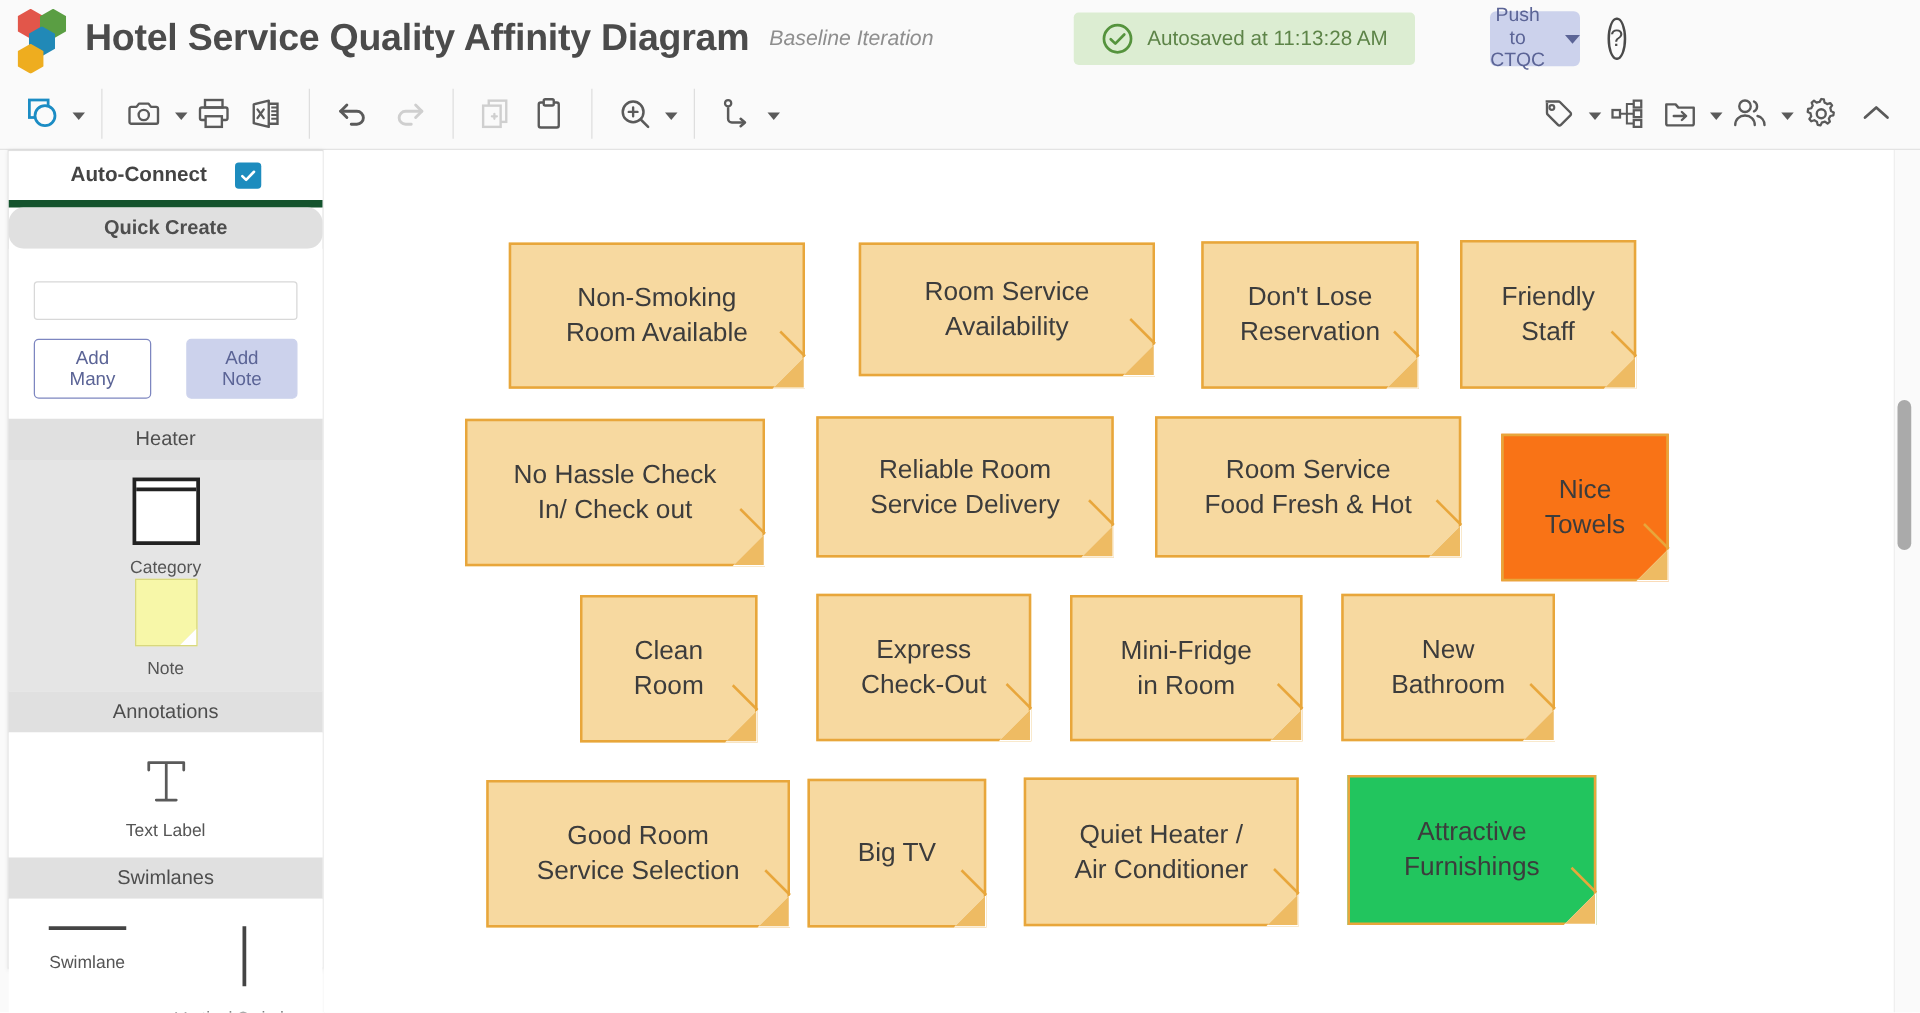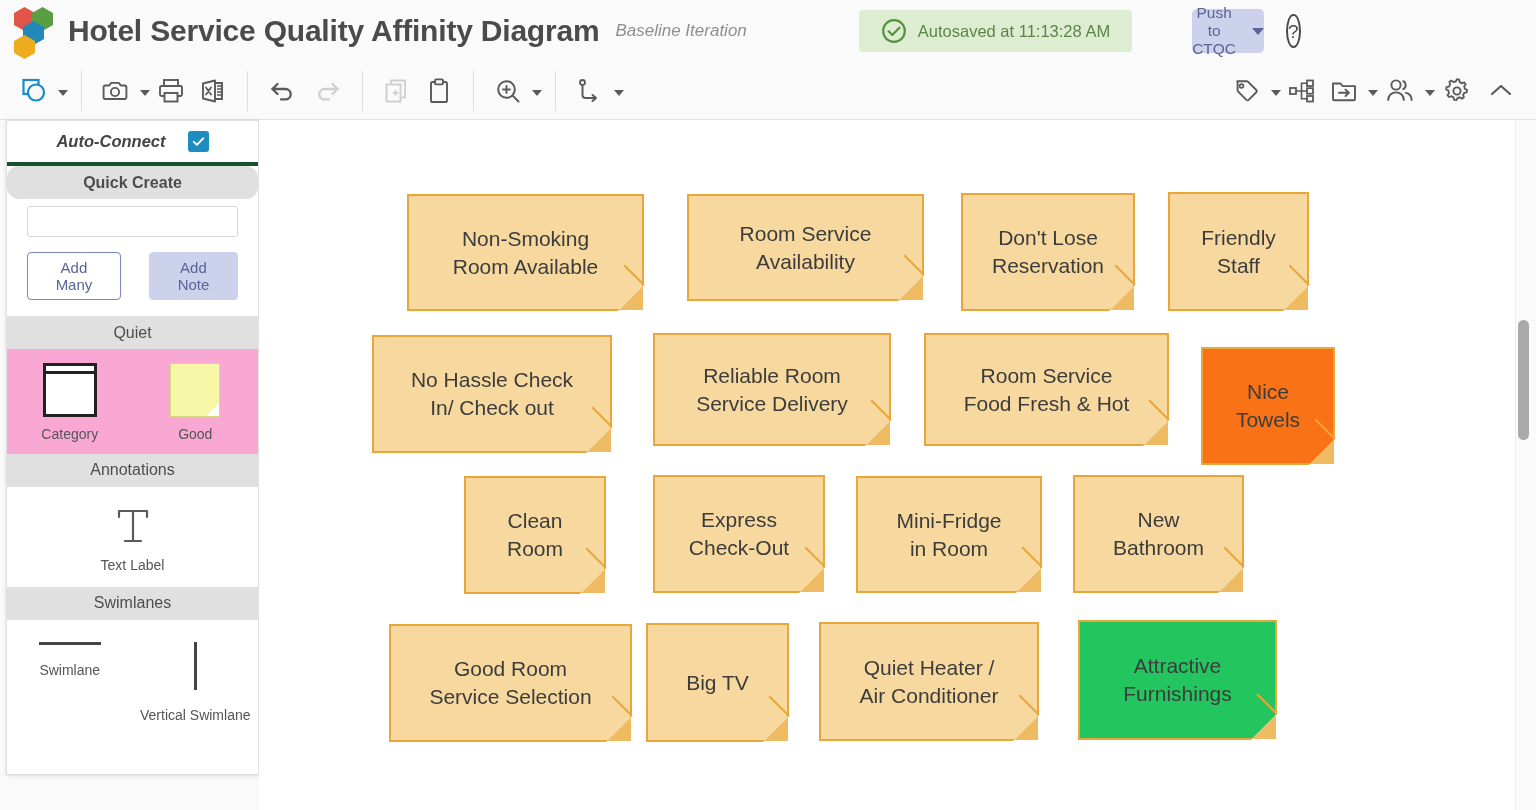--- a/index.html
+++ b/index.html
@@ -90,46 +90,46 @@
 
   
   .sidebar {
     position:absolute; left:6px; top:120px; width:253px; height:655px;
     background:#ffffff; border:1px solid #e0e0e0;
     box-shadow:0 1px 4px rgba(0,0,0,.12);
     font-size:15px;
   }
   .sb-row-auto {
     height:45px; display:flex; align-items:center; justify-content:center; gap:22px;
-    background:#fff; border-bottom:4px solid #14532d;font-style:italic;
+    background:#fff; border-bottom:6px solid #14532d;
   }
   .sb-row-auto .lbl { font-size:16.5px; font-weight:bold; color:#444; }
   .sb-check {
     width:21px;height:21px;background:#1d8cbe;border-radius:3px;
     display:flex;align-items:center;justify-content:center;cursor:pointer;
   }
   .sb-section {
     background:#e0e0e0; height:33px;
     display:flex;align-items:center;justify-content:center;
     font-size:16px; color:#4e4e4e;
   }
   .sb-section.bold { font-weight:bold;border-radius:12px; }
-  .sb-body { padding:7px 20px 16px 20px; background:#fff; }
+  .sb-body { padding:26px 20px 16px 20px; background:#fff; }
   .sb-input {
     width:100%; height:31px; border:1px solid #d8d8d8; border-radius:3px;
     background:#fff; font-family:inherit; font-size:14px; padding:0 7px; outline:none;
   }
   .sb-btn-row { display:flex; gap:28px; margin-top:15px; justify-content:center; }
   .sb-btn {
     font-family:inherit; font-size:15px; padding:6px 13px; border-radius:4px; cursor:pointer;
   }
   .sb-btn.outline { background:#fff; border:1px solid #7d86c0; color:#5b6496; }
   .sb-btn.filled  { background:#ccd2ec; border:1px solid #ccd2ec; color:#5b6496; }
 
-  .shape-grid { display:flex; background:#f9a8d4; padding:14px 0 10px 0; }
+  .shape-grid { display:flex; background:#e5e5e5; padding:14px 0 10px 0;flex-direction:column; }
   .shape-cell {
     flex:1; display:flex; flex-direction:column; align-items:center; gap:9px; cursor:pointer;
   }
   .shape-cell .cap { font-size:14px; color:#555; text-align:center; line-height:1.25; }
   .cat-shape { width:54px; height:54px; border:3px solid #222; background:#fff; position:relative; }
   .cat-shape::after {
     content:""; position:absolute; left:0; right:0; top:5px; height:2.5px; background:#222;
   }
   .note-shape {
     width:50px; height:54px; background:#f7f7a8; border:1px solid #d8d87e; position:relative;
@@ -386,29 +386,29 @@
 
     <div class="sb-section bold">Quick Create</div>
     <div class="sb-body">
       <input class="sb-input" type="text" value="" placeholder="" style="">
       <div class="sb-btn-row">
         <button class="sb-btn outline">Add Many</button>
         <button class="sb-btn filled">Add Note</button>
       </div>
     </div>
 
-    <div class="sb-section">Quiet</div>
+    <div class="sb-section">Heater</div>
     <div class="shape-grid">
       <div class="shape-cell">
         <div class="cat-shape"></div>
         <div class="cap">Category</div>
       </div>
       <div class="shape-cell">
         <div class="note-shape"></div>
-        <div class="cap">Good</div>
+        <div class="cap">Note</div>
       </div>
     </div>
 
     <div class="sb-section">Annotations</div>
     <div class="anno-body">
       <svg width="46" height="46" viewBox="0 0 46 46">
         <path d="M9 8 H37 M9 8 V14 M37 8 V14 M23 8 V38 M15 38 H31" fill="none" stroke="#5a5a5a" stroke-width="2.2" stroke-linecap="round"></path>
       </svg>
       <div class="cap">Text Label</div>
     </div>

